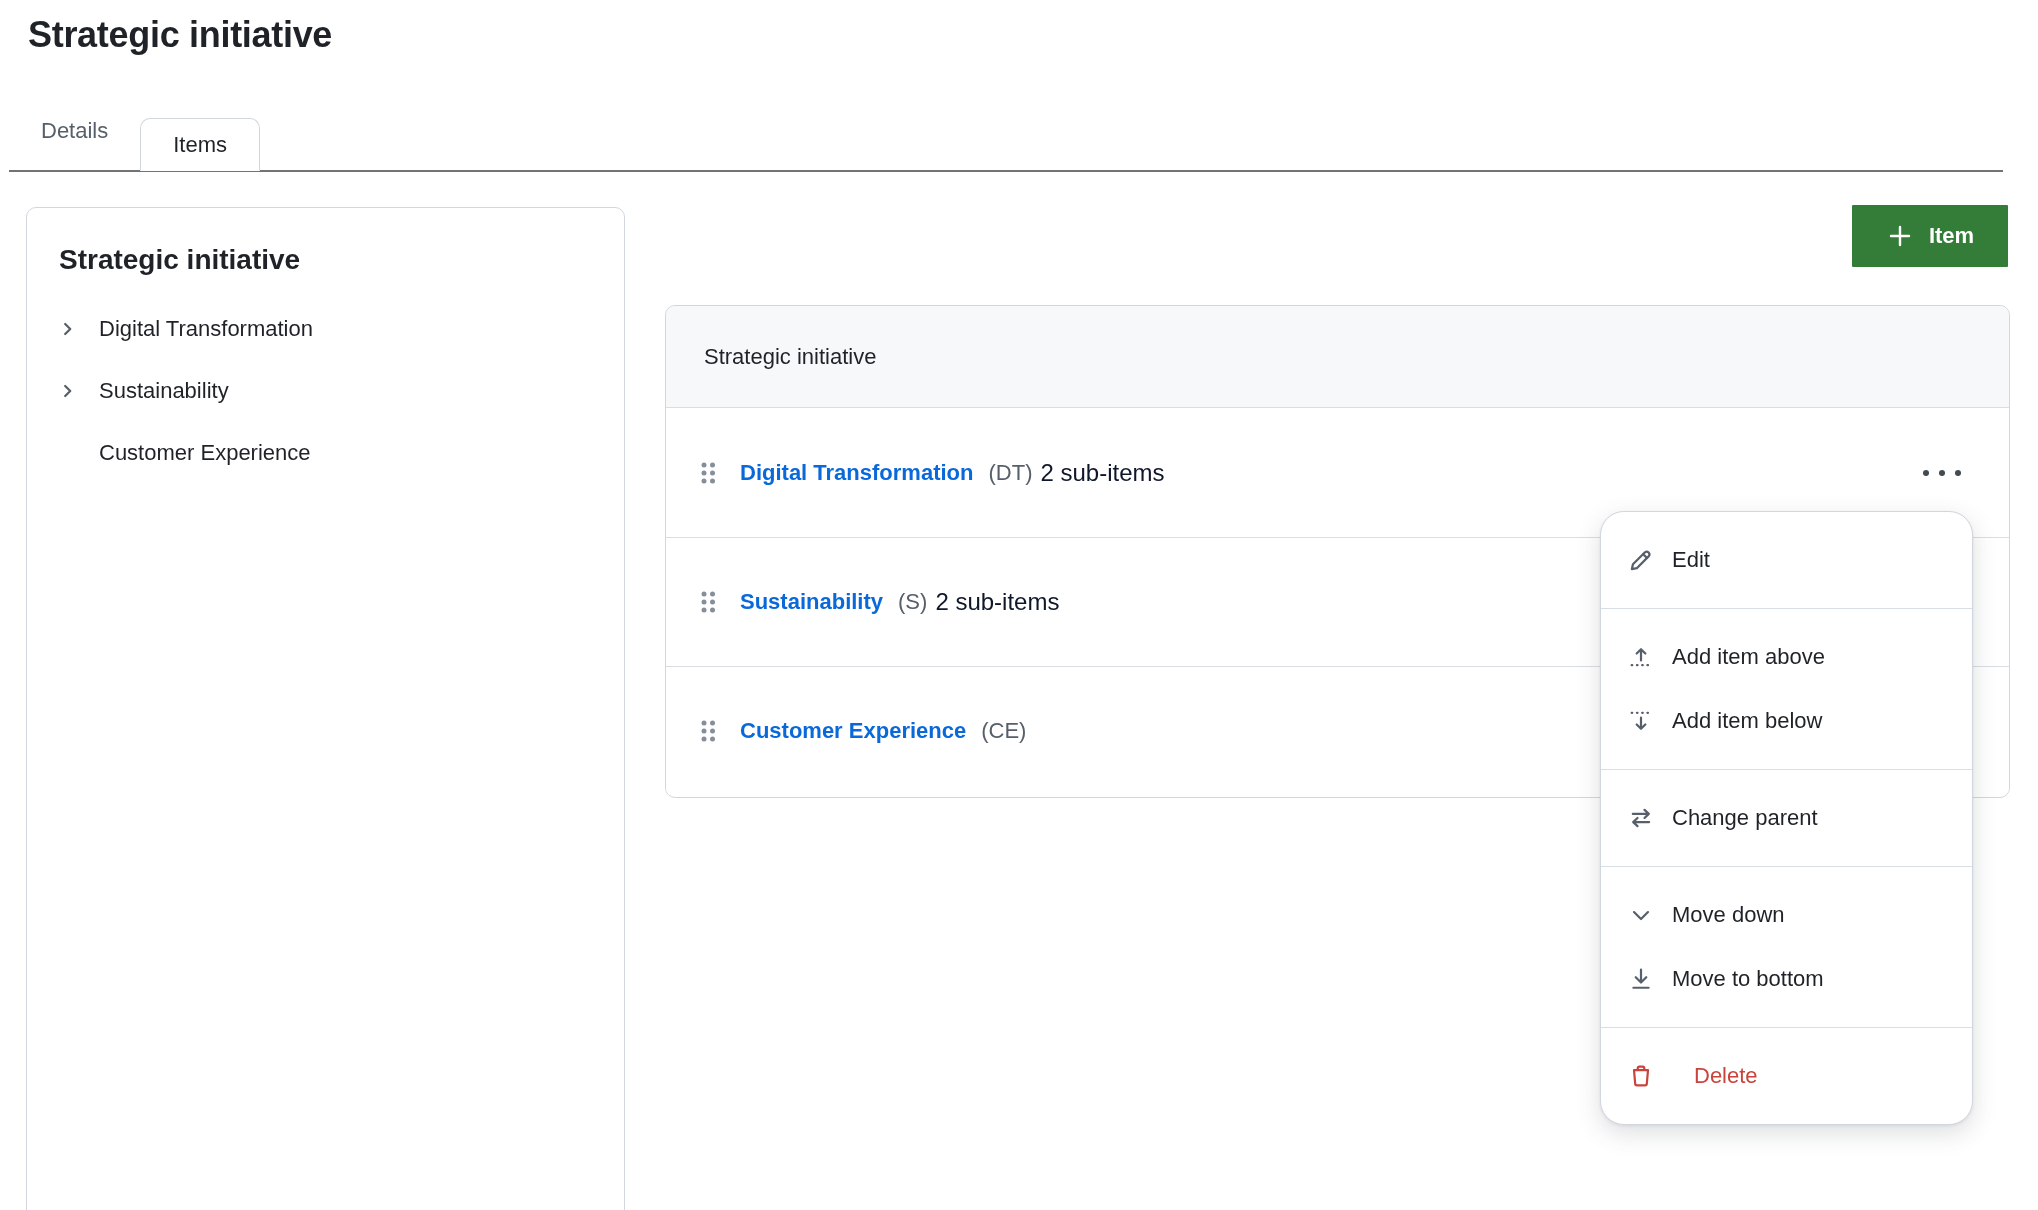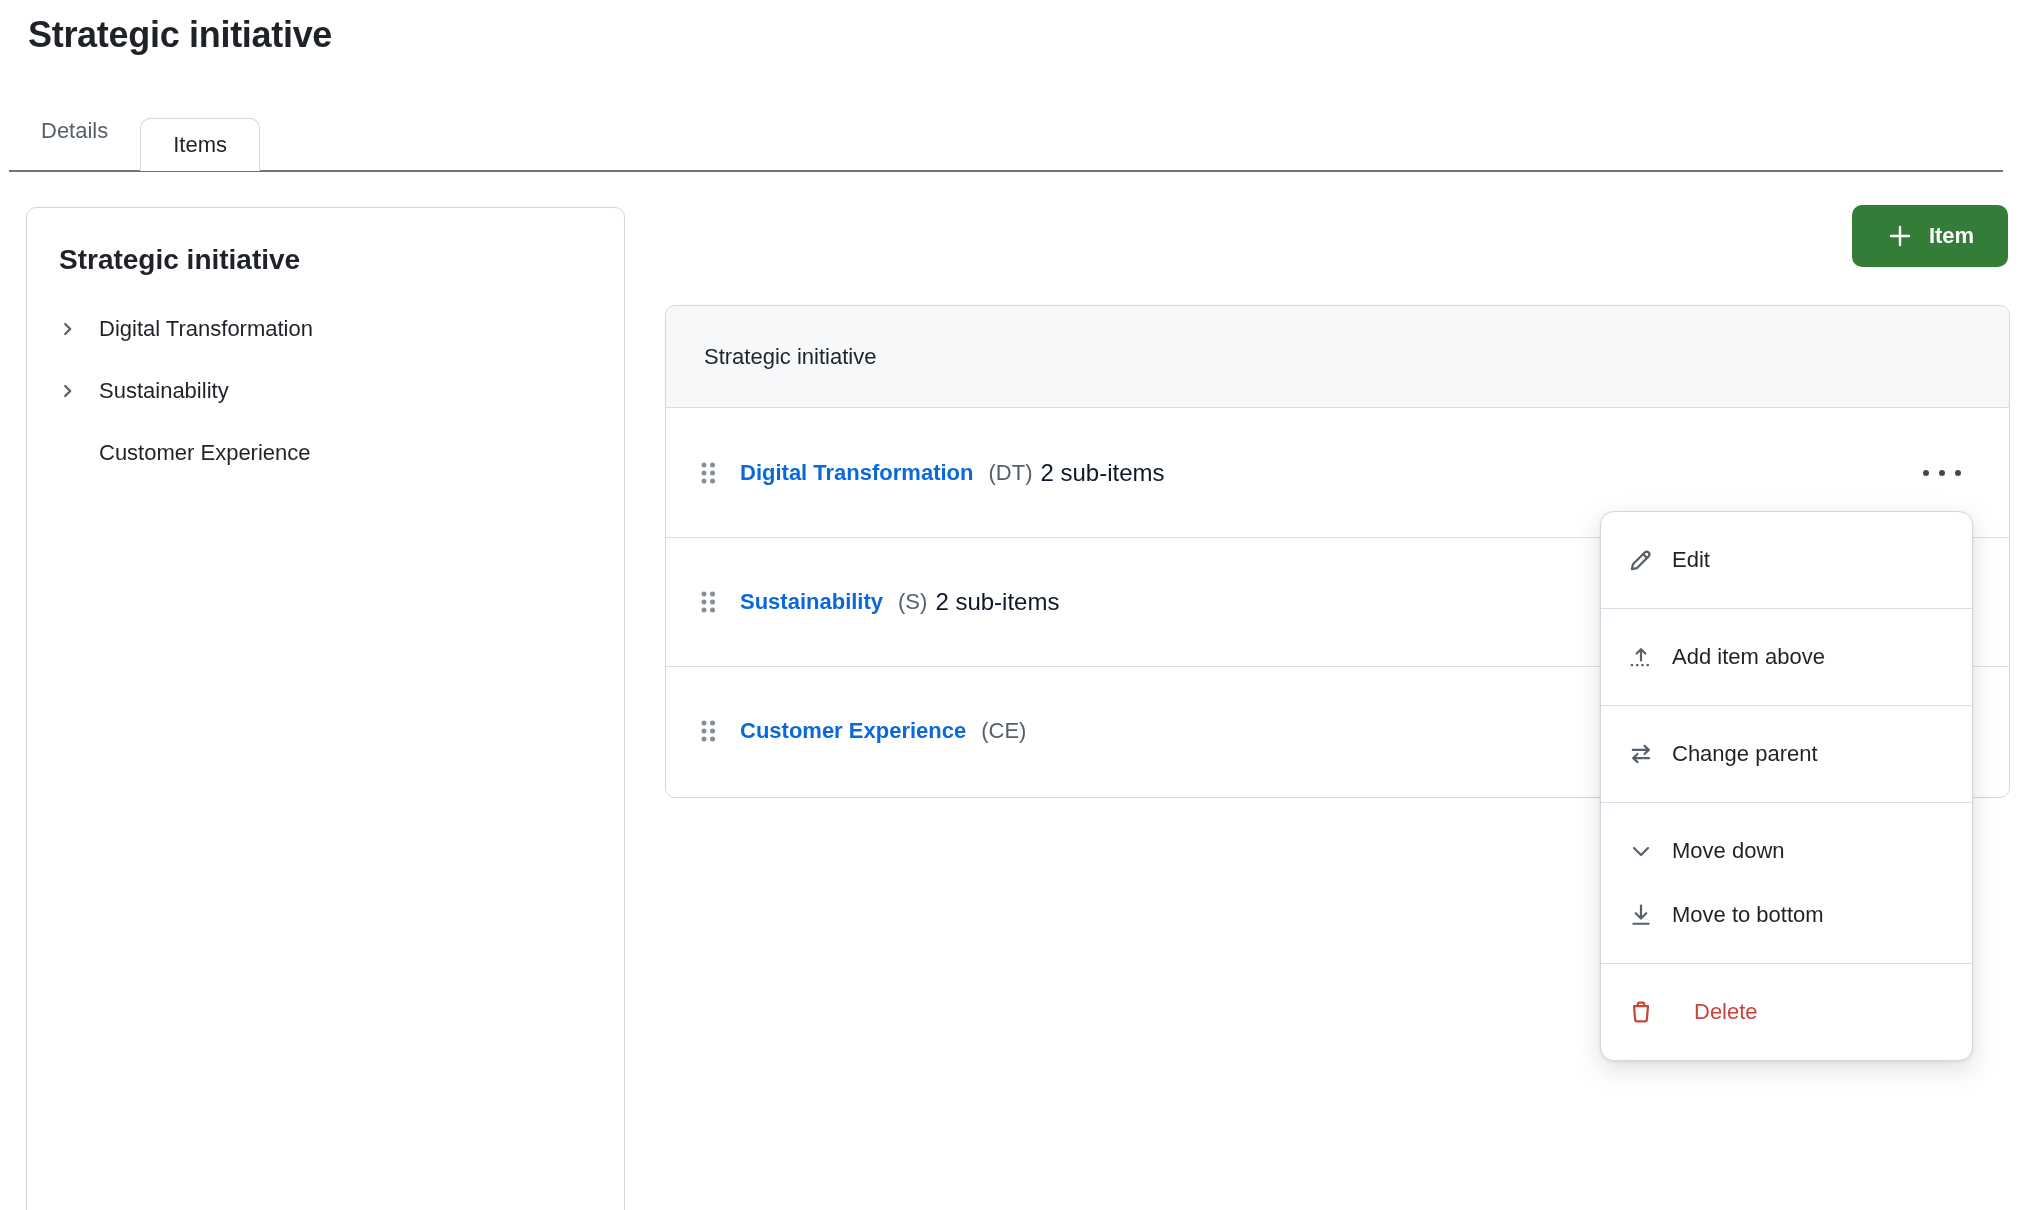--- a/index.html
+++ b/index.html
@@ -39,21 +39,21 @@
     padding:36px 32px;
   }
   .side-heading { font-size:28px; font-weight:700; color:#1f2328; margin-bottom:22px; }
   .tree-row { height:62px; display:flex; align-items:center; cursor:pointer; }
   .tree-chev { width:40px; display:flex; align-items:center; }
   .tree-label { font-size:22px; color:#1f2328; }
 
   
   .add-item-btn {
     position:absolute; left:1852px; top:205px; width:156px; height:62px;
-    background:#347d39; border:none; border-radius:10px; cursor:pointer;
+    background:#347d39; border:none; border-radius:1px; cursor:pointer;
     display:flex; align-items:center; justify-content:center; gap:15px;
     color:#ffffff; font-size:22px; font-weight:600;
     font-family:inherit;
   }
 
   
   .items-table {
     position:absolute; left:665px; top:305px; width:1345px; height:493px;
     border:1px solid #d0d7de; border-radius:10px; background:#fff; overflow:hidden;
   }
@@ -75,21 +75,21 @@
   .kebab {
     margin-left:auto; margin-right:40px; width:54px; height:44px;
     display:flex; align-items:center; justify-content:center; gap:10px;
     background:transparent; border:none; cursor:pointer;
   }
   .kebab i { width:6px; height:6px; border-radius:50%; background:#424a53; display:block; }
 
   
   .context-menu {
     position:absolute; left:1600px; top:511px; width:373px;
-    background:#ffffff; border:1px solid #d0d7de; border-radius:14px;
+    background:#ffffff; border:1px solid #d0d7de; border-radius:24px;
     box-shadow:0 8px 24px rgba(66,74,83,0.18), 0 1px 3px rgba(27,31,36,0.08);
     z-index:10; overflow:hidden;
   }
   .menu-group { padding:16px 0; }
   .menu-group + .menu-group { border-top:1px solid #d8dee4; }
   .menu-item {
     height:64px; display:flex; align-items:center; gap:17px;
     padding:0 24px 0 26px; font-size:22px; color:#1f2328; cursor:pointer;
   }
   .menu-item .mi-icon { width:28px; height:28px; flex:0 0 28px; display:flex; align-items:center; justify-content:center; }
@@ -225,20 +225,29 @@
   <div class="menu-group">
     <div class="menu-item">
       <span class="mi-icon">
         <svg width="28" height="28" viewBox="0 0 24 24">
             <path d="M12 15V5.5M8.3 9L12 5.3 15.7 9" fill="none" stroke="#57606a" stroke-width="1.9" stroke-linecap="round" stroke-linejoin="round"></path>
             <path d="M4 19h16" fill="none" stroke="#57606a" stroke-width="1.9" stroke-linecap="round" stroke-dasharray="0.5 4"></path>
           </svg>
       </span>
       <span>Add item above</span>
     </div>
+    <div class="menu-item">
+      <span class="mi-icon">
+        <svg width="28" height="28" viewBox="0 0 24 24">
+            <path d="M12 9v9.5M8.3 15L12 18.7 15.7 15" fill="none" stroke="#57606a" stroke-width="1.9" stroke-linecap="round" stroke-linejoin="round"></path>
+            <path d="M4 5h16" fill="none" stroke="#57606a" stroke-width="1.9" stroke-linecap="round" stroke-dasharray="0.5 4"></path>
+          </svg>
+      </span>
+      <span>Add item below</span>
+    </div>
   </div>
 
   <div class="menu-group">
     <div class="menu-item">
       <span class="mi-icon">
         <svg width="28" height="28" viewBox="0 0 24 24">
             <path d="M5 8.5h13.5M15 5l3.7 3.5L15 12" fill="none" stroke="#57606a" stroke-width="1.9" stroke-linecap="round" stroke-linejoin="round"></path>
             <path d="M19 15.5H5.5M9 12l-3.7 3.5L9 19" fill="none" stroke="#57606a" stroke-width="1.9" stroke-linecap="round" stroke-linejoin="round"></path>
           </svg>
       </span>

